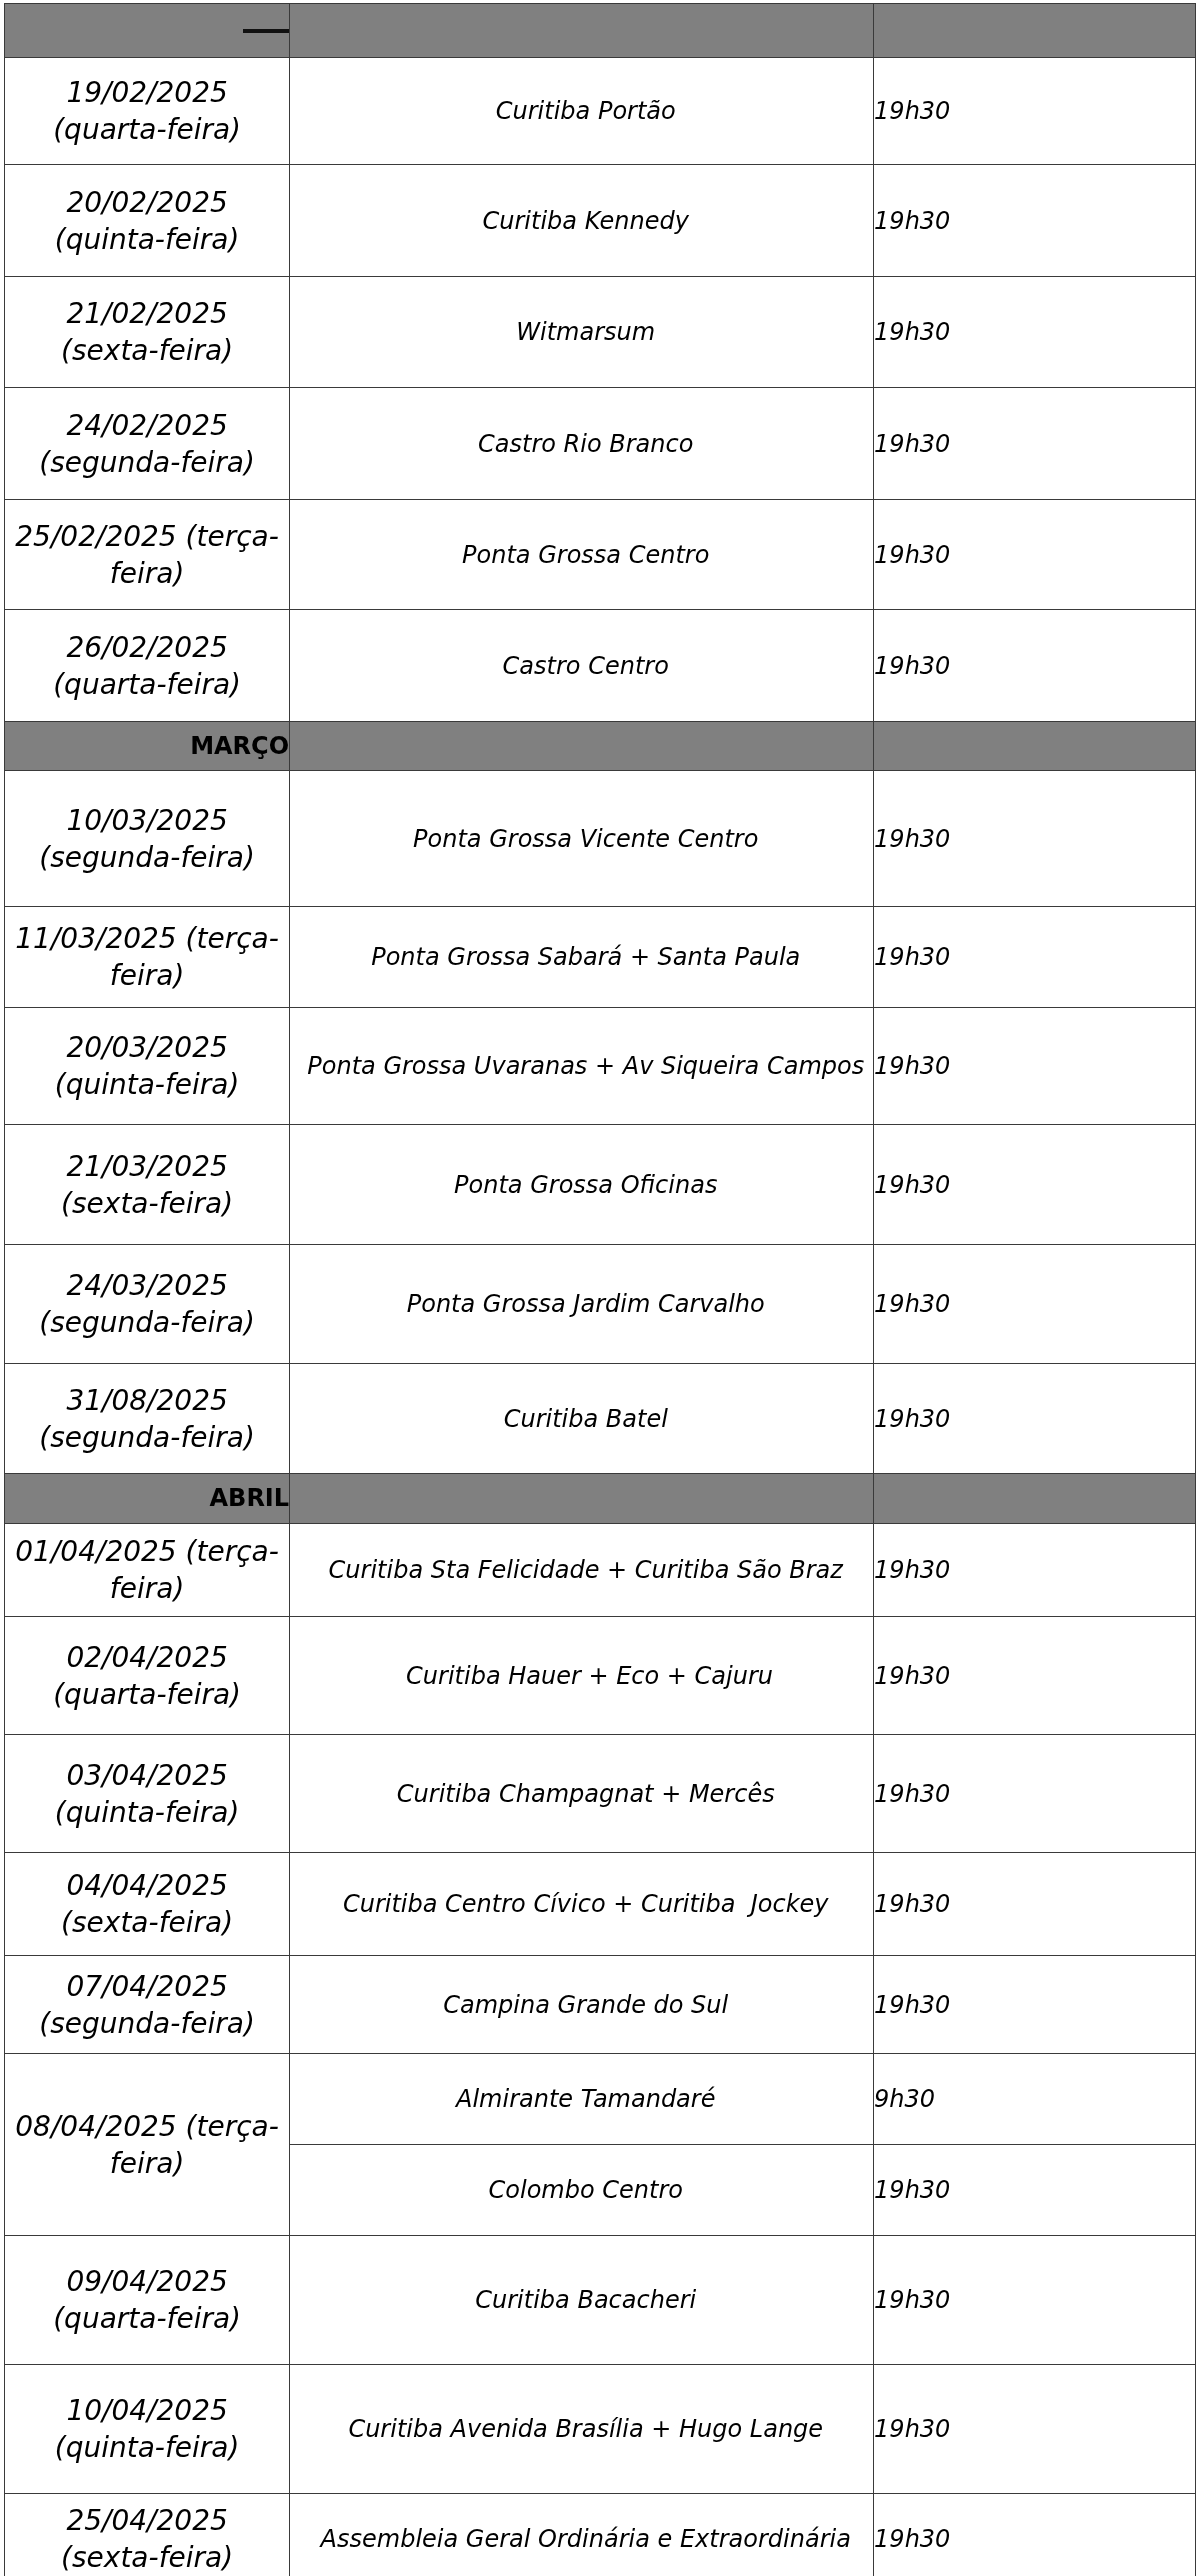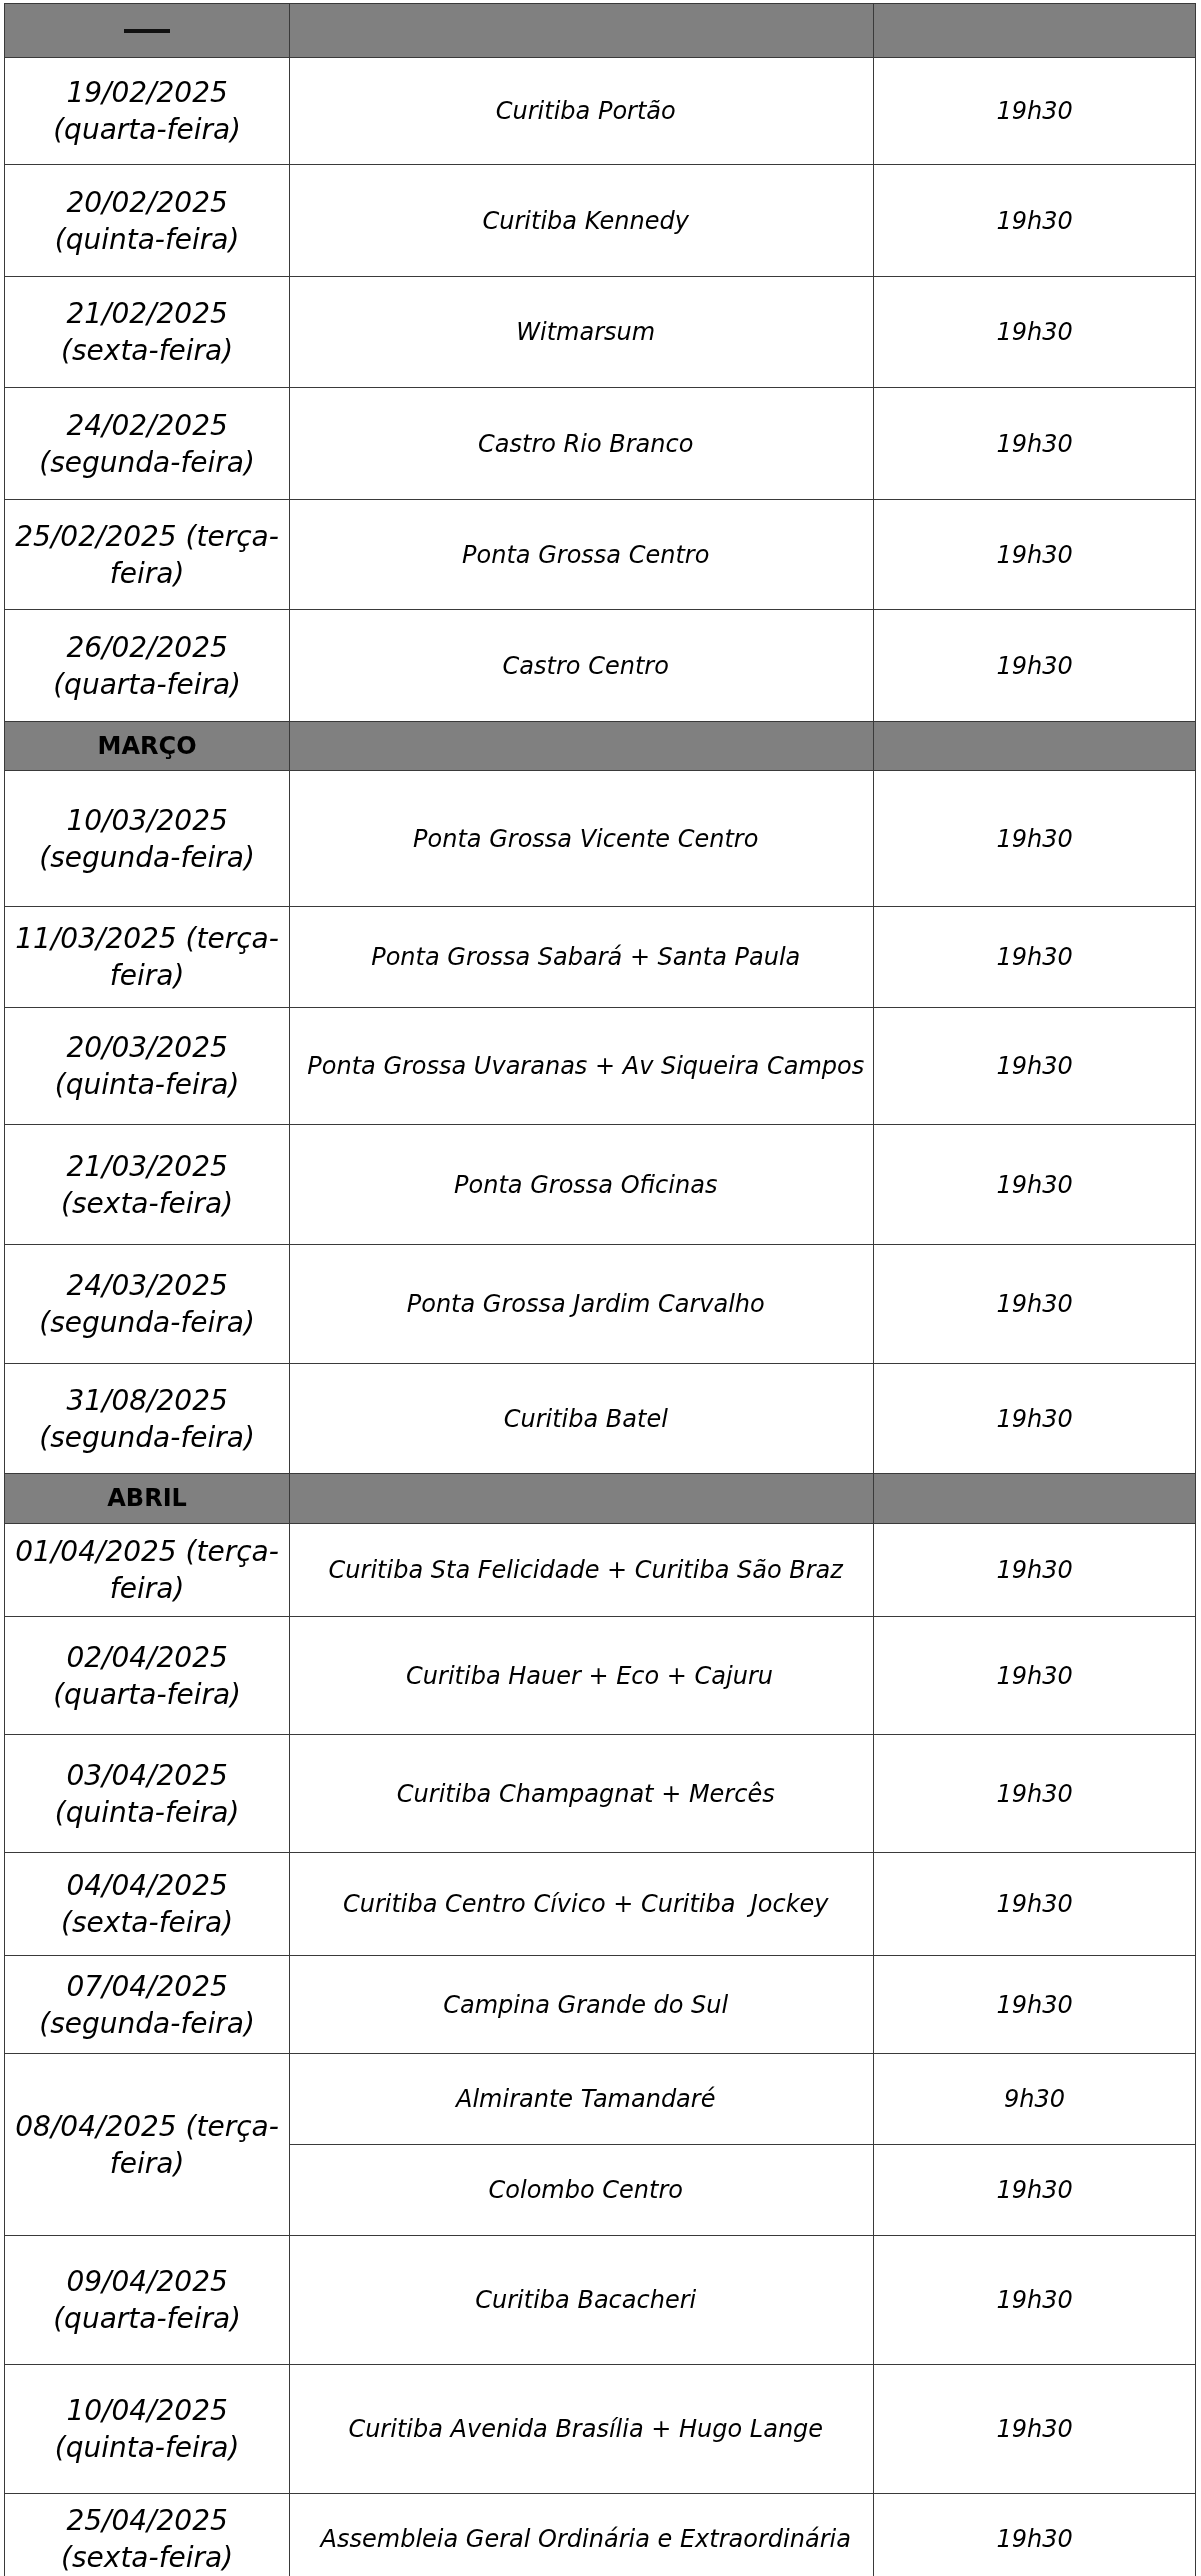--- a/index.html
+++ b/index.html
@@ -5,27 +5,27 @@
   html, body { margin: 0; padding: 0; background: #ffffff; }
   body { width: 1201px; height: 2576px; position: relative; overflow: hidden;
          font-family: "DejaVu Sans", "Liberation Sans", sans-serif; }
   .sched { position: absolute; left: 4.1px; top: 3.3px; width: 1191px;
            border-collapse: collapse; table-layout: fixed; }
   .sched td { border: 1.7px solid #3a3a3a; padding: 0; color: #000; vertical-align: middle; }
   .sched col.c-date { width: 285px; }
   .sched col.c-loc  { width: 584px; }
   .sched col.c-time { width: 322px; }
   .month td { background: #808080; }
-  .month .m-label { text-align: center; font-weight: bold; font-style: normal;
+  .month .m-label { text-align: right; font-weight: bold; font-style: normal;
                     font-size: 24px; line-height: 25px; }
   .date { text-align: center; font-style: italic; font-size: 28px; line-height: 37px;
           padding: 0 8.3px !important; }
   .loc  { text-align: center; font-style: italic; font-size: 24px; line-height: 30px;
           padding-left: 8.3px !important; white-space: nowrap; }
-  .time { text-align: center; font-style: italic; font-size: 24px; line-height: 30px; }
+  .time { font-style: italic; font-size: 24px; line-height: 30px; }
   .dash { display: inline-block; width: 46px; height: 4.1px; background: #111; vertical-align: middle; }
 </style>
 </head>
 <body>
 
 <table class="sched">
   <colgroup>
       <col class="c-date">
       <col class="c-loc">
       <col class="c-time">

